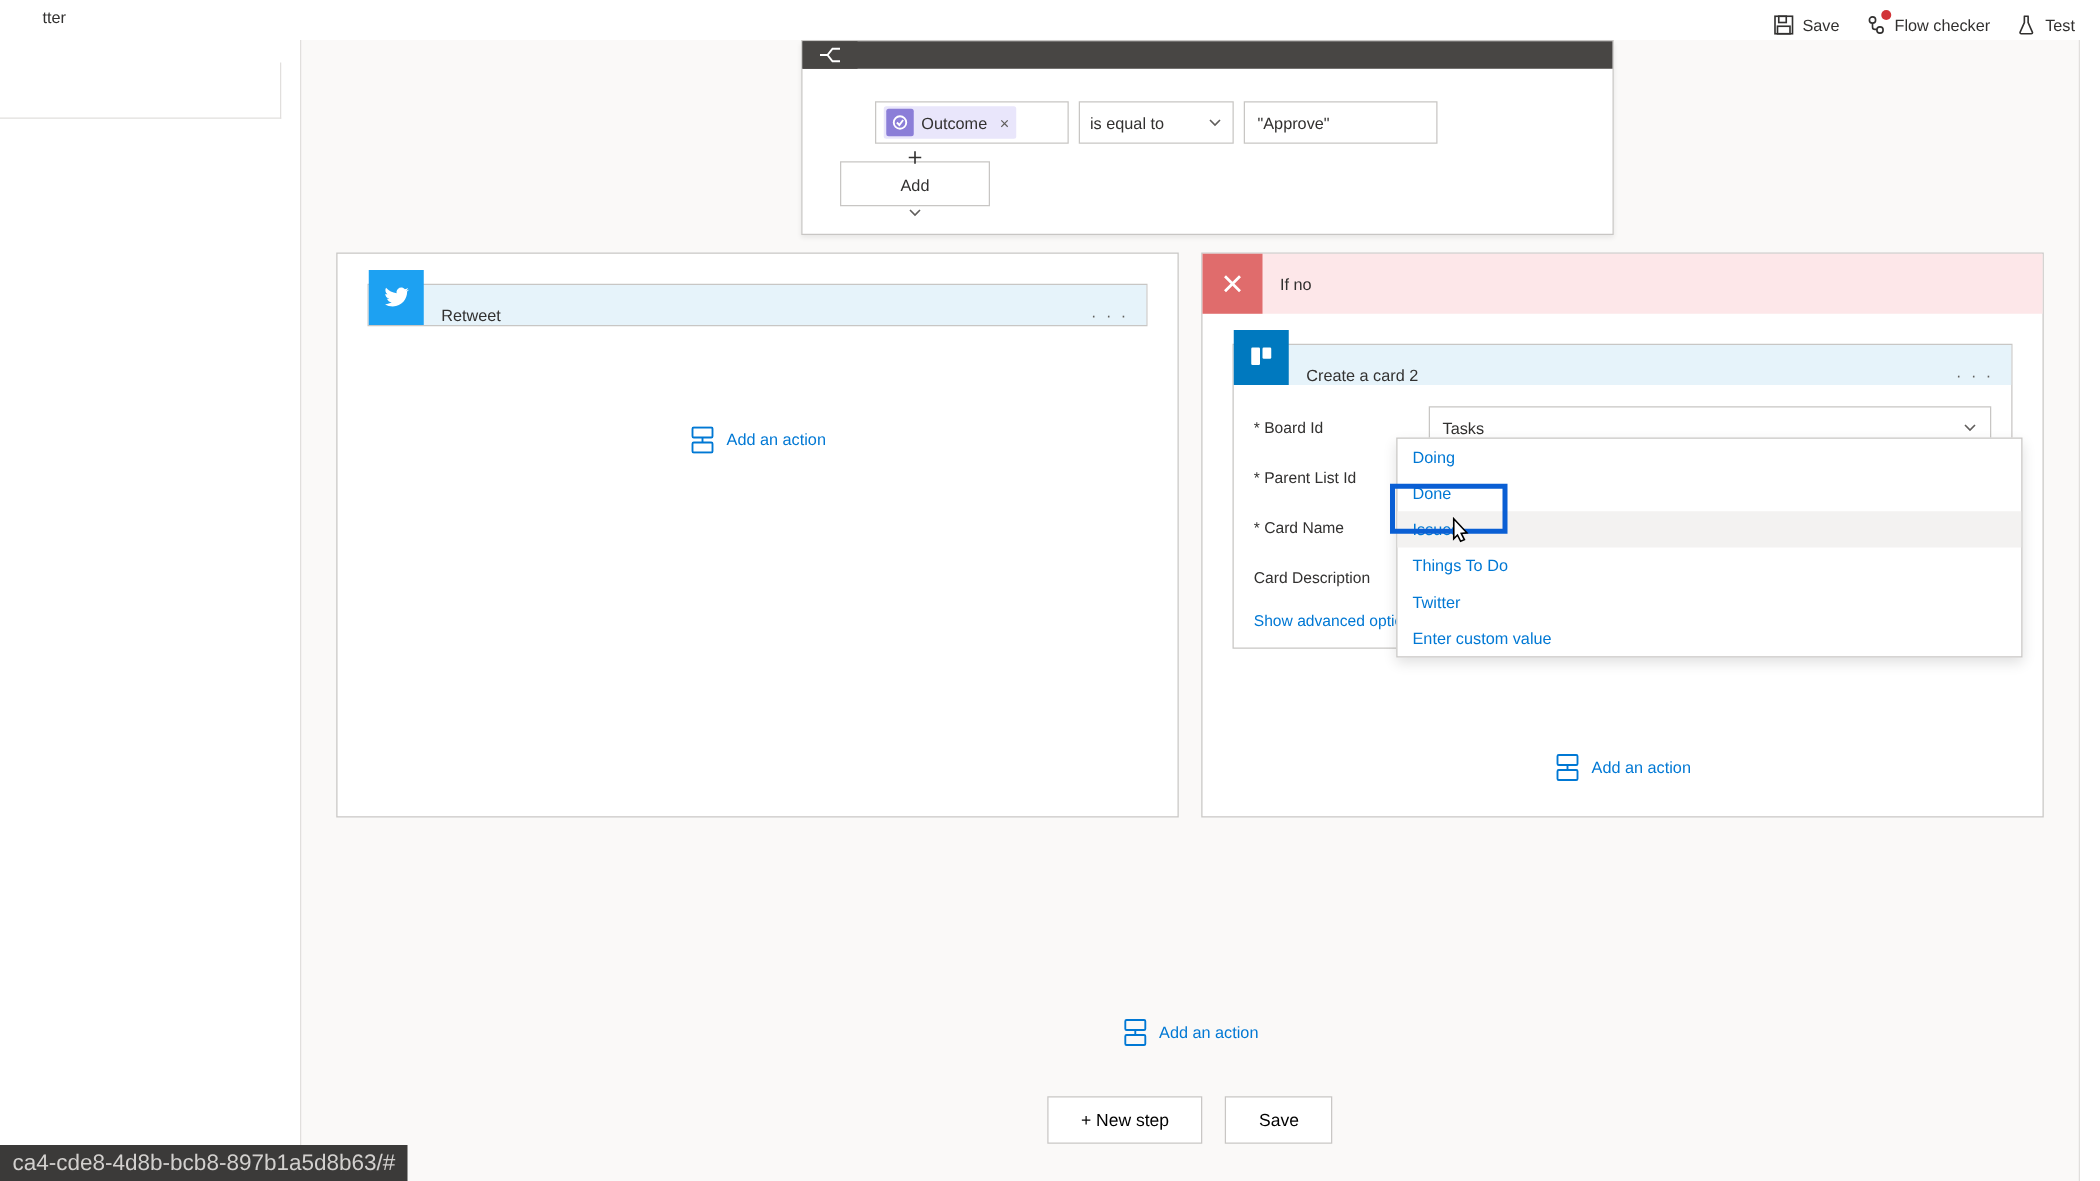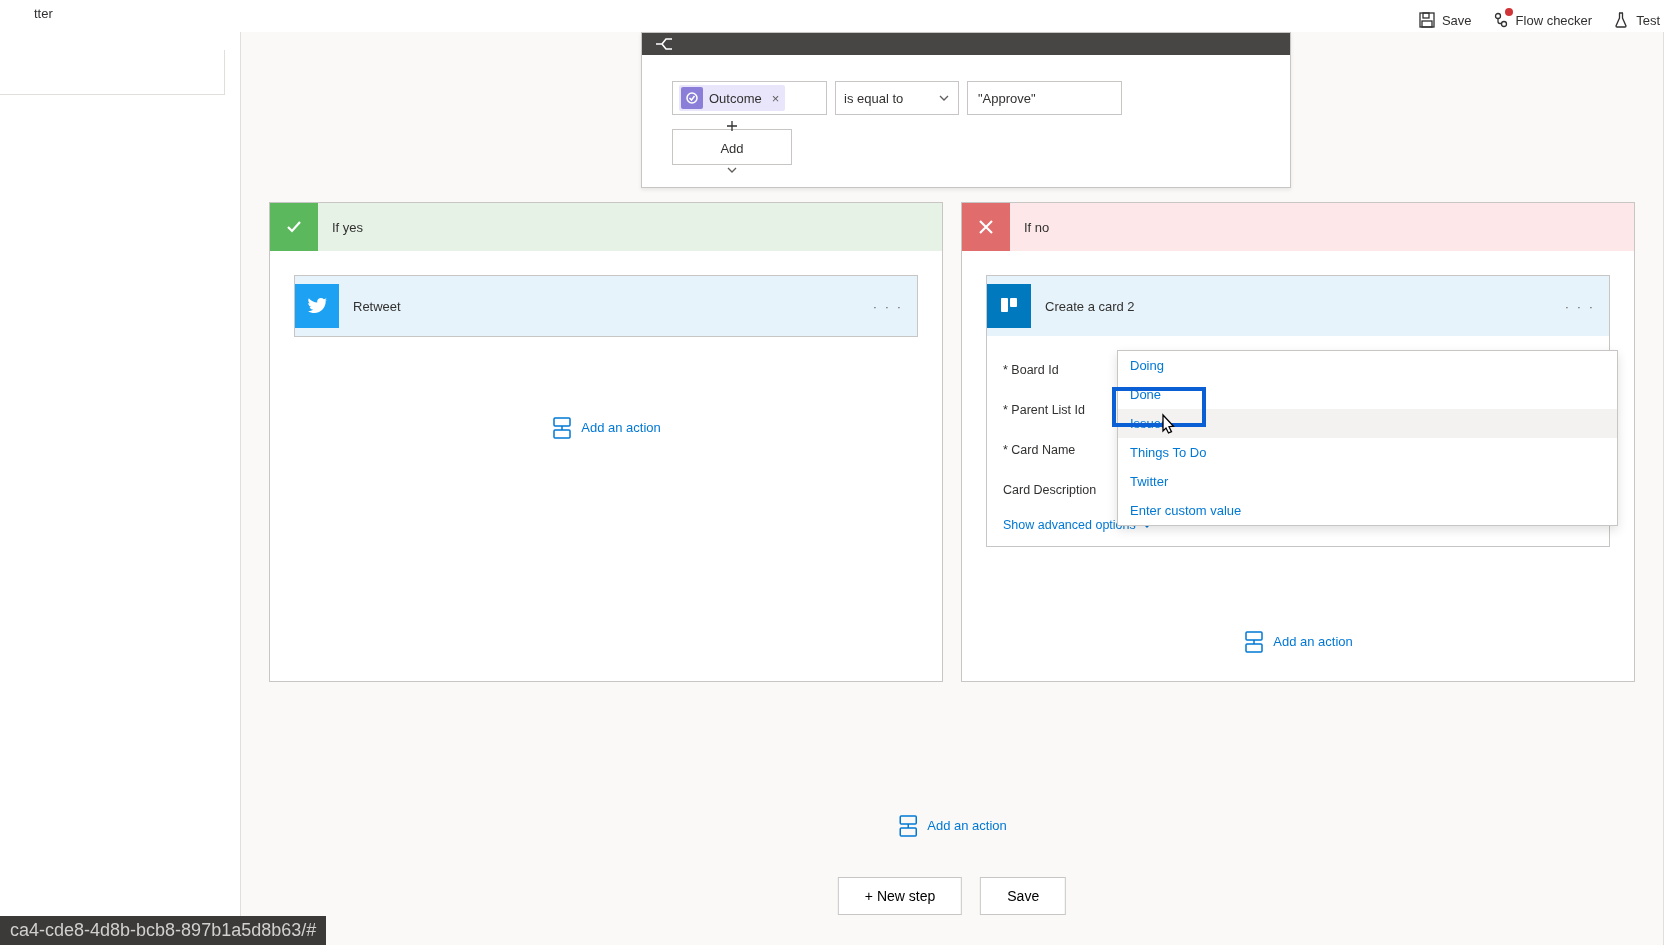--- a/index.html
+++ b/index.html
@@ -8,40 +8,40 @@
 .topbar-item { display: flex; align-items: center; gap: 6px; color: #323130; cursor: pointer; }
 .topbar-icon { width: 18px; height: 18px; display: inline-flex; align-items: center; justify-content: center; }
 .red-dot { position: absolute; top: -3px; right: -3px; width: 8px; height: 8px; background: #d13438; border-radius: 50%; }
 .topleft { position: absolute; top: 0; left: 0; color: #323130; padding: 6px 0 0 0; margin-left: 34px; }
 .left-panel-stub { position: absolute; top: 50px; left: 0; width: 225px; height: 45px; border-right: 1px solid #e1dfdd; border-bottom: 1px solid #e1dfdd; }
 .canvas { position: absolute; top: 32px; left: 240px; right: 16px; bottom: 0; background: #faf9f8; border-left: 1px solid #e1dfdd; border-right: 1px solid #e1dfdd; }
 .condition-card { position: absolute; top: 0; left: 400px; width: 650px; background: #fff; border: 1px solid #c8c6c4; box-shadow: 0 2px 4px rgba(0,0,0,0.08); }
 .condition-header { height: 22px; background: #484644; display: flex; align-items: center; }
 .condition-header-icon { width: 44px; height: 22px; background: #484644; display: flex; align-items: center; justify-content: center; }
 .condition-body { padding: 26px 30px 22px; }
-.cond-row { display: flex; gap: 8px; align-items: flex-end; }
+.cond-row { display: flex; gap: 8px; align-items: flex-end; margin-left: 28px; }
 .token-box { width: 155px; height: 34px; border: 1px solid #c8c6c4; display: flex; align-items: center; padding: 0 6px; gap: 6px; }
 .token-chip { display: flex; align-items: center; gap: 6px; background: #e9e6fb; padding: 2px 6px 2px 2px; border-radius: 2px; }
 .token-icon { width: 22px; height: 22px; background: #8b7ed8; border-radius: 2px; display: flex; align-items: center; justify-content: center; }
 .token-x { color: #605e5c; cursor: pointer; padding-left: 4px; }
 .op-box { width: 124px; height: 34px; border: 1px solid #c8c6c4; display: flex; align-items: center; justify-content: space-between; padding: 0 8px; }
 .val-box { width: 155px; height: 34px; border: 1px solid #c8c6c4; display: flex; align-items: center; padding: 0 10px; }
 .add-btn { margin-top: 14px; width: 120px; height: 36px; border: 1px solid #c8c6c4; background: #fff; display: flex; align-items: center; justify-content: center; gap: 8px; cursor: pointer; flex-direction: column; }
 .branch-container { position: absolute; top: 170px; left: 28px; right: 28px; display: flex; gap: 18px; }
 .branch { flex: 1; border: 1px solid #c8c6c4; background: #fff; display: flex; flex-direction: column; }
 .branch-header { height: 48px; display: flex; align-items: center; }
 .branch-header.yes { background: #e6f2e6; }
 .branch-header.no { background: #fde7e9; }
 .branch-icon { width: 48px; height: 48px; display: flex; align-items: center; justify-content: center; }
 .branch-icon.yes-i { background: #5cb85c; }
 .branch-icon.no-i { background: #e06c6c; }
 .branch-title { padding-left: 14px; color: #323130; }
 .branch-body { padding: 24px 24px 30px; position: relative; min-height: 170px; }
 .action-card { border: 1px solid #c8c6c4; background: #fff; }
-.action-header { height: 60px; display: flex; align-items: center; }
+.action-header { height: 32px; display: flex; align-items: flex-end; }
 .action-header.twitter { background: #e6f3fa; }
 .action-header.trello { background: #e6f3fa; }
 .action-icon { width: 44px; height: 44px; display: flex; align-items: center; justify-content: center; }
 .action-icon.tw { background: #1da1f2; }
 .action-icon.tr { background: #0079bf; }
 .action-title { padding-left: 14px; flex: 1; }
 .action-menu { padding-right: 14px; color: #605e5c; cursor: pointer; letter-spacing: 2px; }
 .action-body { padding: 14px 16px 8px; }
 .form-row { display: flex; align-items: center; min-height: 40px; }
 .form-label { width: 140px; font-size: 12.5px; color: #323130; }
@@ -150,28 +150,20 @@
               <path d="M2 4 l4 4 l4 -4" stroke="#605e5c" stroke-width="1.3" fill="none"></path>
             </svg>
         </span>
       </div>
     </div>
   </div>
 
   <div class="branch-container">
 
     <div class="branch">
-      <div class="branch-header yes">
-        <div class="branch-icon yes-i">
-          <svg width="22" height="22" viewBox="0 0 22 22">
-              <path d="M5 11 l4 4 l8 -9" stroke="#fff" stroke-width="2.2" fill="none"></path>
-            </svg>
-        </div>
-        <div class="branch-title">If yes</div>
-      </div>
       <div class="branch-body">
         <div class="action-card">
           <div class="action-header twitter">
             <div class="action-icon tw">
               <svg width="24" height="24" viewBox="0 0 24 24">
                   <path d="M22 5.8c-.7.3-1.5.6-2.3.7.8-.5 1.5-1.3 1.8-2.2-.8.5-1.7.8-2.6 1-1.5-1.6-4-1.7-5.6-.2-.9.9-1.3 2.2-1 3.4C9 8.3 5.9 6.7 3.8 4.2c-1 1.8-.5 4 1.2 5.2-.6 0-1.3-.2-1.8-.5 0 1.9 1.3 3.5 3.2 3.9-.6.2-1.2.2-1.8.1.5 1.6 2 2.7 3.7 2.7-1.5 1.2-3.4 1.8-5.3 1.7 1.8 1.2 4 1.8 6.2 1.8 7.4 0 11.5-6.2 11.5-11.5v-.5c.8-.6 1.5-1.3 2-2.1z" fill="#fff"></path>
                 </svg>
             </div>
             <div class="action-title">Retweet</div>
             <div class="action-menu">· · ·</div>

